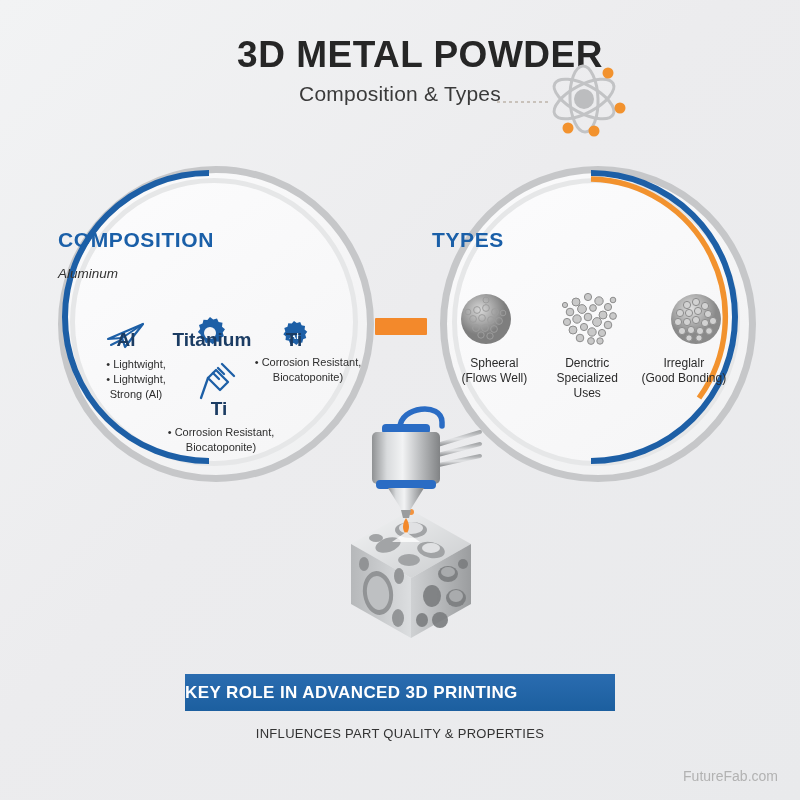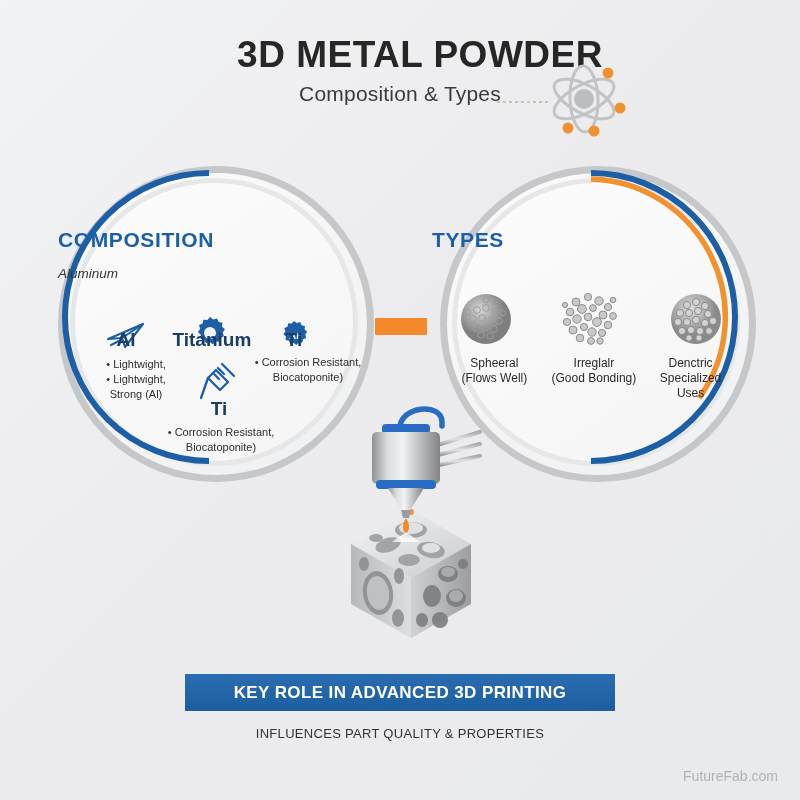--- a/index.html
+++ b/index.html
@@ -61,21 +61,21 @@
   .type-label{font-size:12px;color:#2b2b2b;text-align:center;line-height:1.25;}
 
   
   .printer{position:absolute;left:330px;top:392px;width:160px;height:150px;z-index:7;}
   .cube{position:absolute;left:336px;top:498px;width:150px;height:150px;z-index:5;}
 
   
   .banner{
     position:absolute;left:185px;top:674px;width:430px;height:37px;
     background:linear-gradient(180deg,#2a6cb0 0%,#1c5f9f 100%);
-    display:flex;align-items:center;justify-content:center;
+    display:flex;align-items:center;
   }
   .banner span{
     color:#ffffff;font-size:17px;font-weight:bold;letter-spacing:0.4px;
   }
   .tagline{
     position:absolute;left:0;top:726px;width:800px;text-align:center;
     font-size:13px;color:#333;letter-spacing:0.3px;
   }
   .watermark{
     position:absolute;right:22px;bottom:16px;
@@ -270,25 +270,25 @@
           <circle cx="24" cy="50" r="3.2"></circle>
           <circle cx="34" cy="50" r="3.2"></circle>
       </g>
     </svg>
   </div>
 
   <div style="position:absolute;left:450px;top:356px;width:282px;z-index:4;
               display:flex;justify-content:space-between;align-items:flex-start;gap:7px;">
     <div class="type-label" style="width:92px;white-space:pre-line;">Spheeral
 (Flows Well)</div>
-    <div class="type-label" style="width:100px;white-space:pre-line;">Irreglalr
-(Good Bonding)</div>
     <div class="type-label" style="width:86px;white-space:pre-line;">Denctric
 Specialized
 Uses</div>
+    <div class="type-label" style="width:100px;white-space:pre-line;">Irreglalr
+(Good Bonding)</div>
   </div>
 
   <svg class="printer" viewBox="0 0 160 150">
     <defs>
       <linearGradient id="metal" x1="0" y1="0" x2="1" y2="0">
         <stop offset="0%" stop-color="#8f9193"></stop>
           <stop offset="22%" stop-color="#d9dbdd"></stop>
         <stop offset="45%" stop-color="#f2f3f4"></stop>
           <stop offset="70%" stop-color="#bdbfc1"></stop>
         <stop offset="100%" stop-color="#818385"></stop>

